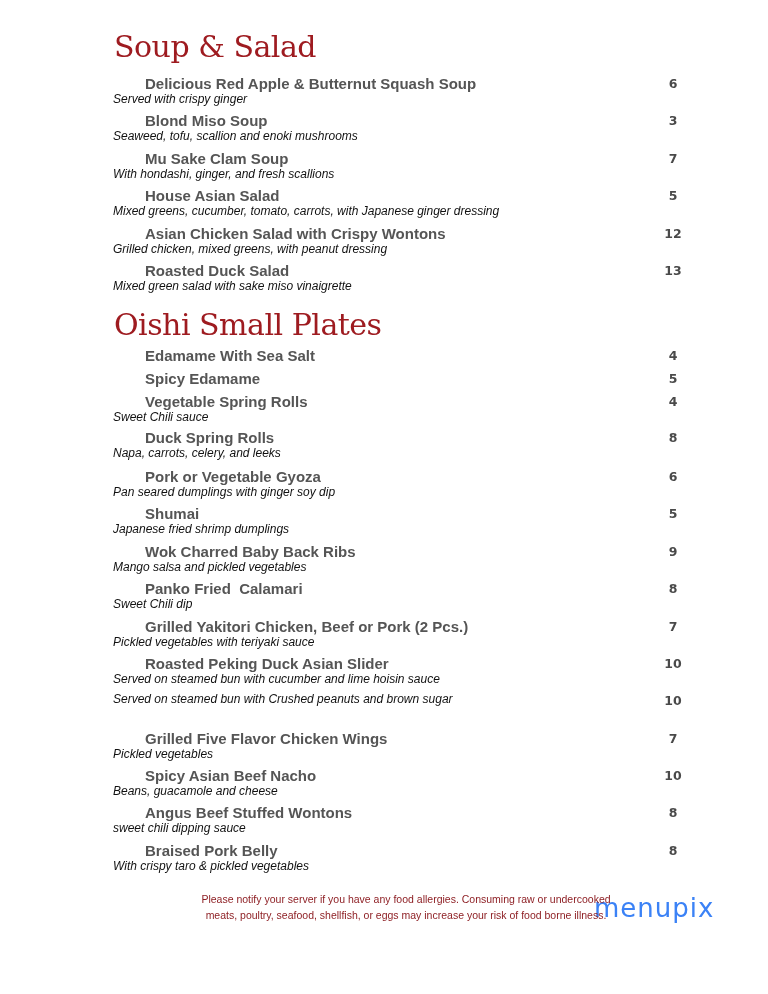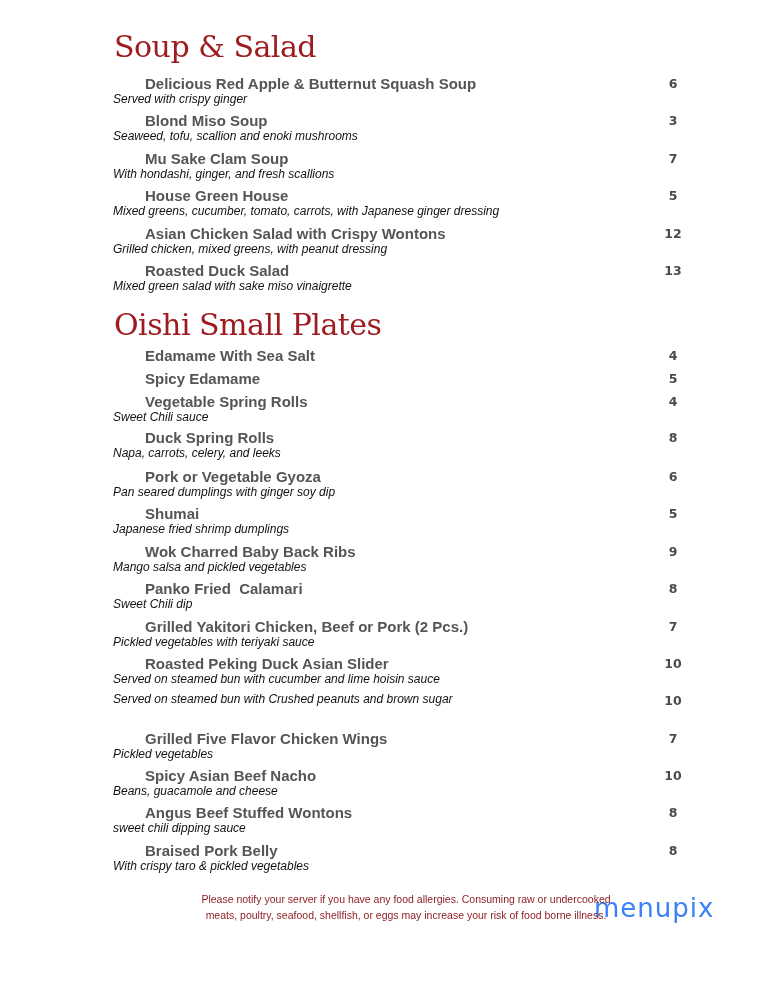--- a/index.html
+++ b/index.html
@@ -100,21 +100,21 @@
     <div class="item-name">Blond Miso Soup</div>
     <div class="item-desc">Seaweed, tofu, scallion and enoki mushrooms</div>
     <div class="item-price">3</div>
   </div>
   <div class="item" style="top:150px;">
     <div class="item-name">Mu Sake Clam Soup</div>
     <div class="item-desc">With hondashi, ginger, and fresh scallions</div>
     <div class="item-price">7</div>
   </div>
   <div class="item" style="top:187px;">
-    <div class="item-name">House Green House</div>
+    <div class="item-name">House Asian Salad</div>
     <div class="item-desc">Mixed greens, cucumber, tomato, carrots, with Japanese ginger dressing</div>
     <div class="item-price">5</div>
   </div>
   <div class="item" style="top:225px;">
     <div class="item-name">Asian Chicken Salad with Crispy Wontons</div>
     <div class="item-desc">Grilled chicken, mixed greens, with peanut dressing</div>
     <div class="item-price">12</div>
   </div>
   <div class="item" style="top:262px;">
     <div class="item-name">Roasted Duck Salad</div>

